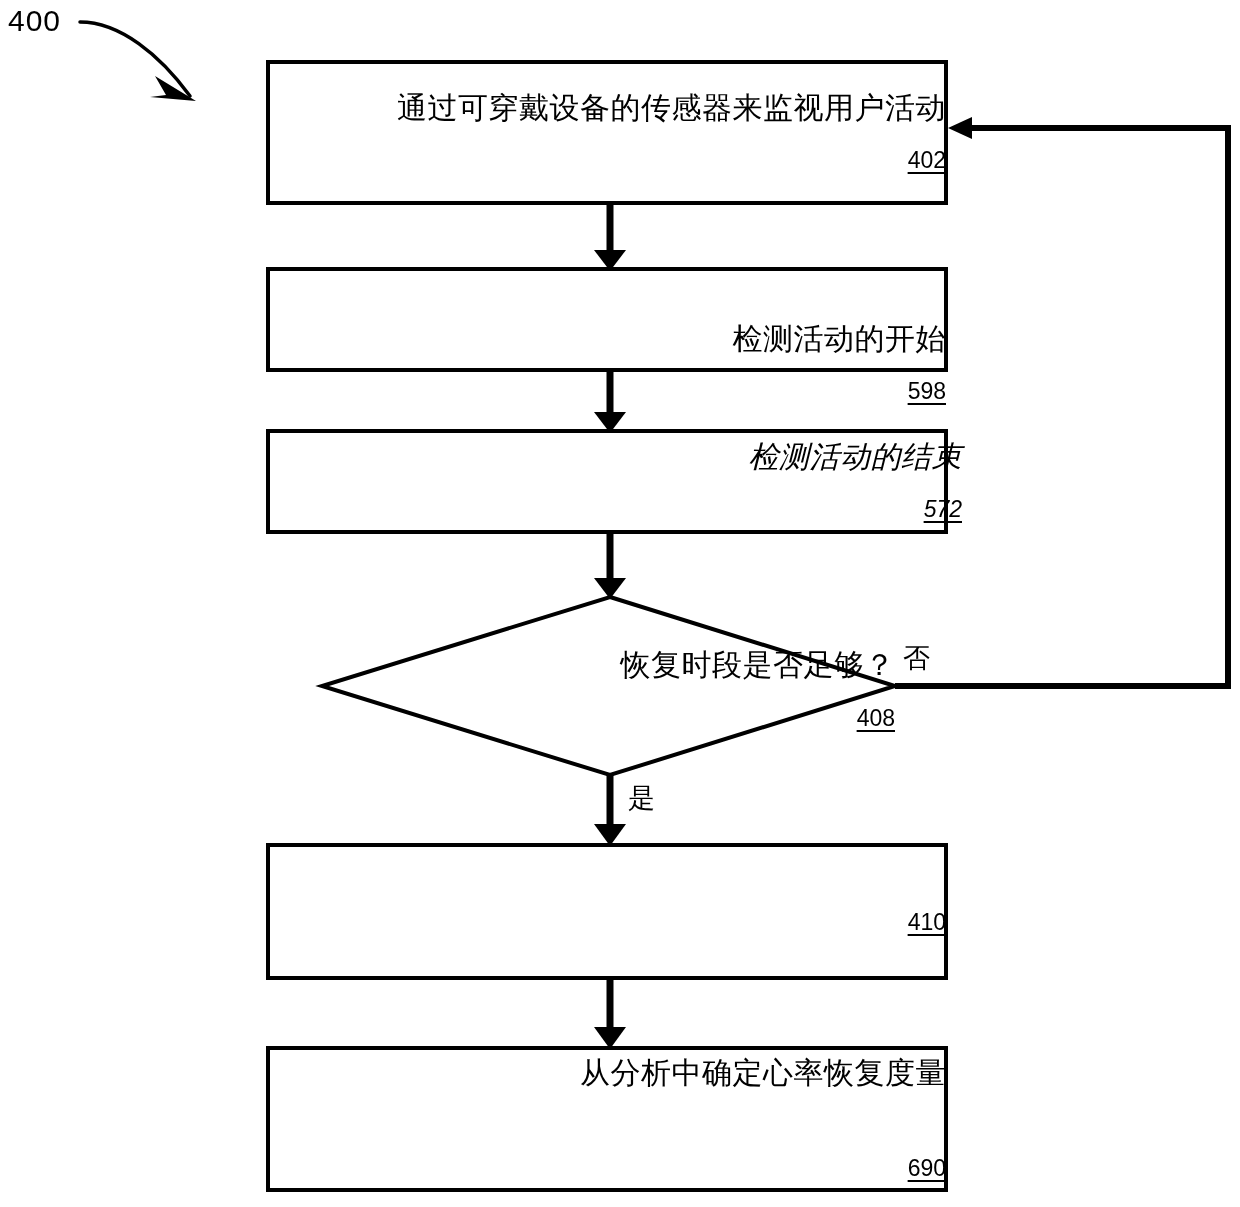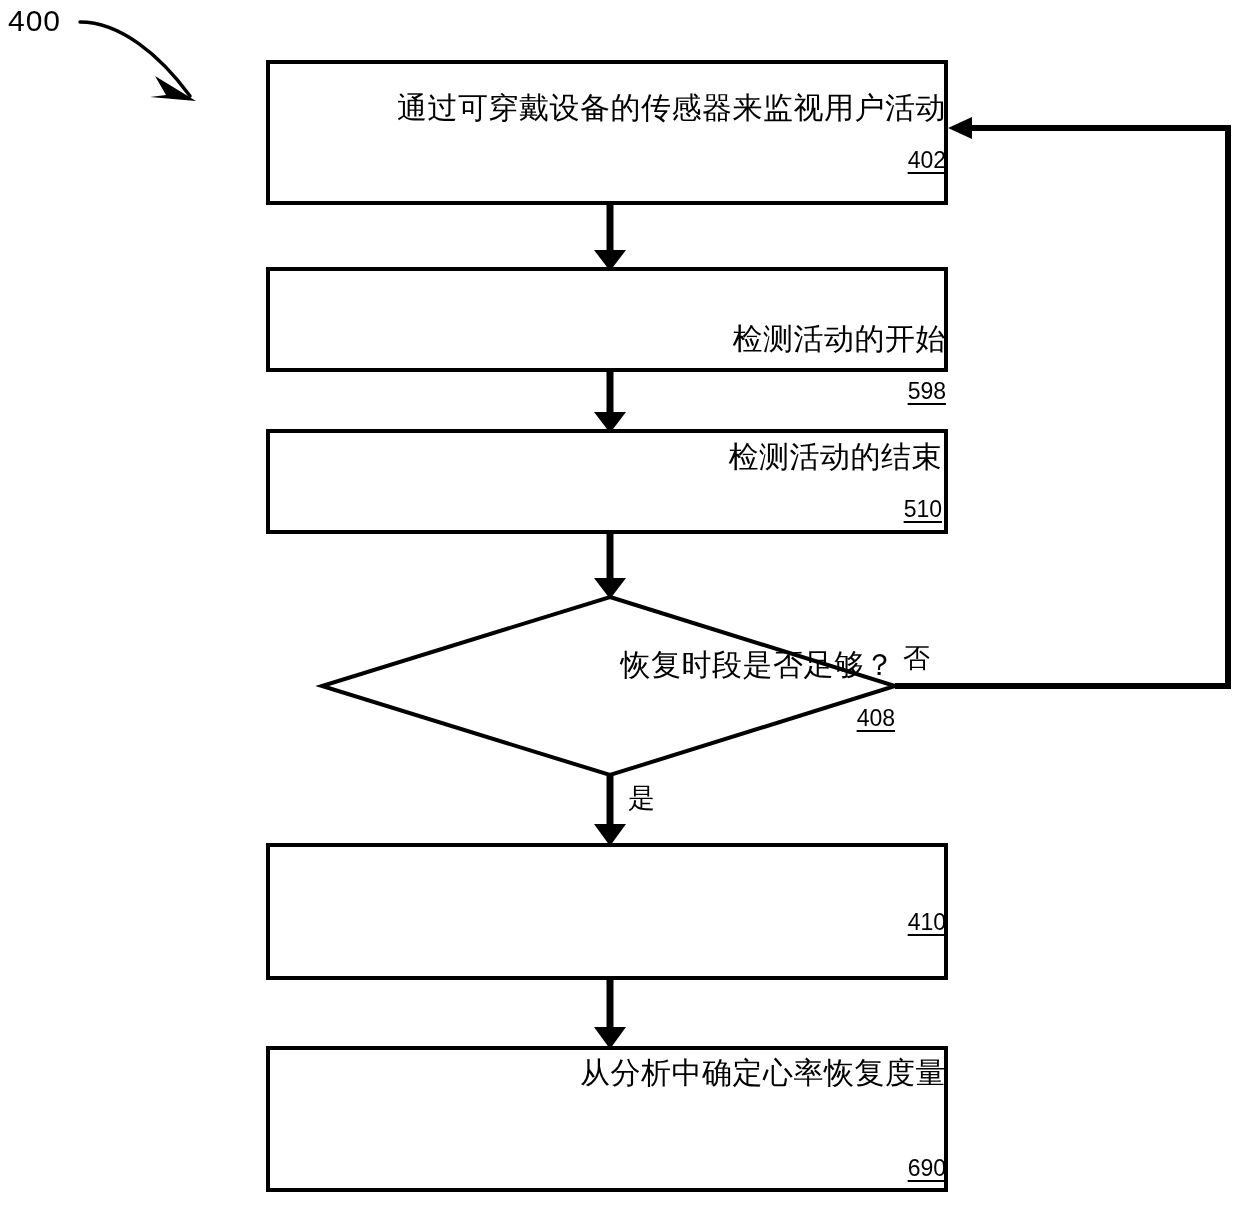--- a/index.html
+++ b/index.html
@@ -124,23 +124,23 @@
   <div class="node-text" style="left:268px; top:62px; width:678px; height:141px;">
     <div class="node-label">通过可穿戴设备的传感器来监视用户活动</div>
     <div class="node-ref">402</div>
   </div>
 
   <div class="node-text" style="left:268px; top:269px; width:678px; height:101px;margin-top:44px;">
     <div class="node-label">检测活动的开始</div>
     <div class="node-ref">598</div>
   </div>
 
-  <div class="node-text" style="left:264px; top:431px; width:678px; height:101px;">
+  <div class="node-text" style="left:284px; top:431px; width:678px; height:101px;font-style:italic;">
     <div class="node-label">检测活动的结束</div>
-    <div class="node-ref">510</div>
+    <div class="node-ref">572</div>
   </div>
 
   <div class="node-text diamond-text" style="left:322px; top:615px; width:573px; height:150px;">
     <div class="node-label">恢复时段是否足够？</div>
     <div class="node-ref">408</div>
   </div>
 
   <div class="node-text" style="left:268px; top:845px; width:678px; height:133px;">
     <div class="node-ref">410</div>
   </div>

